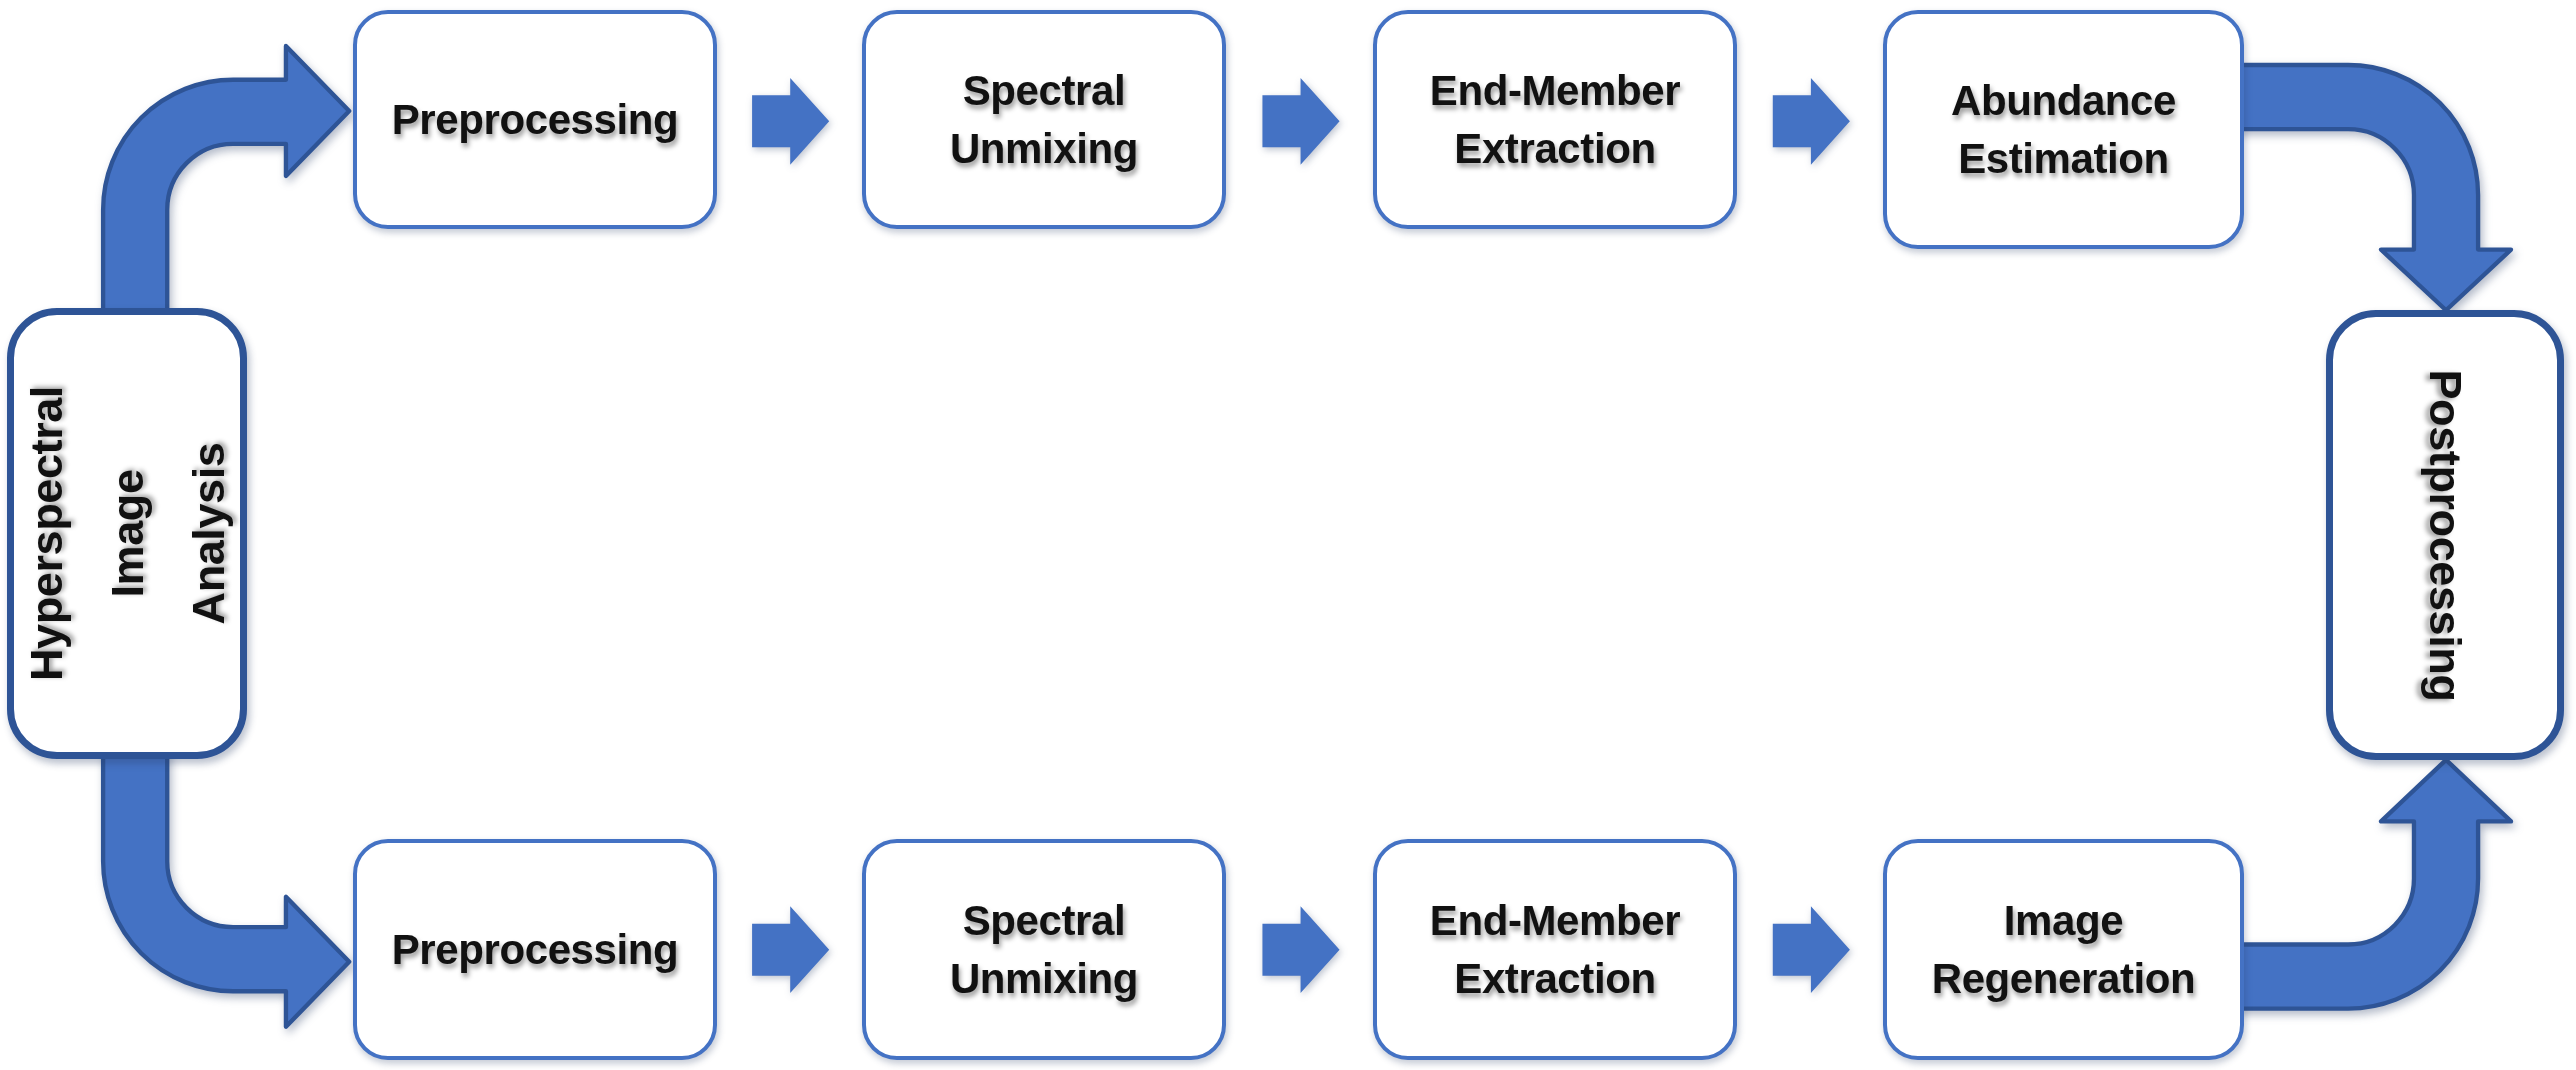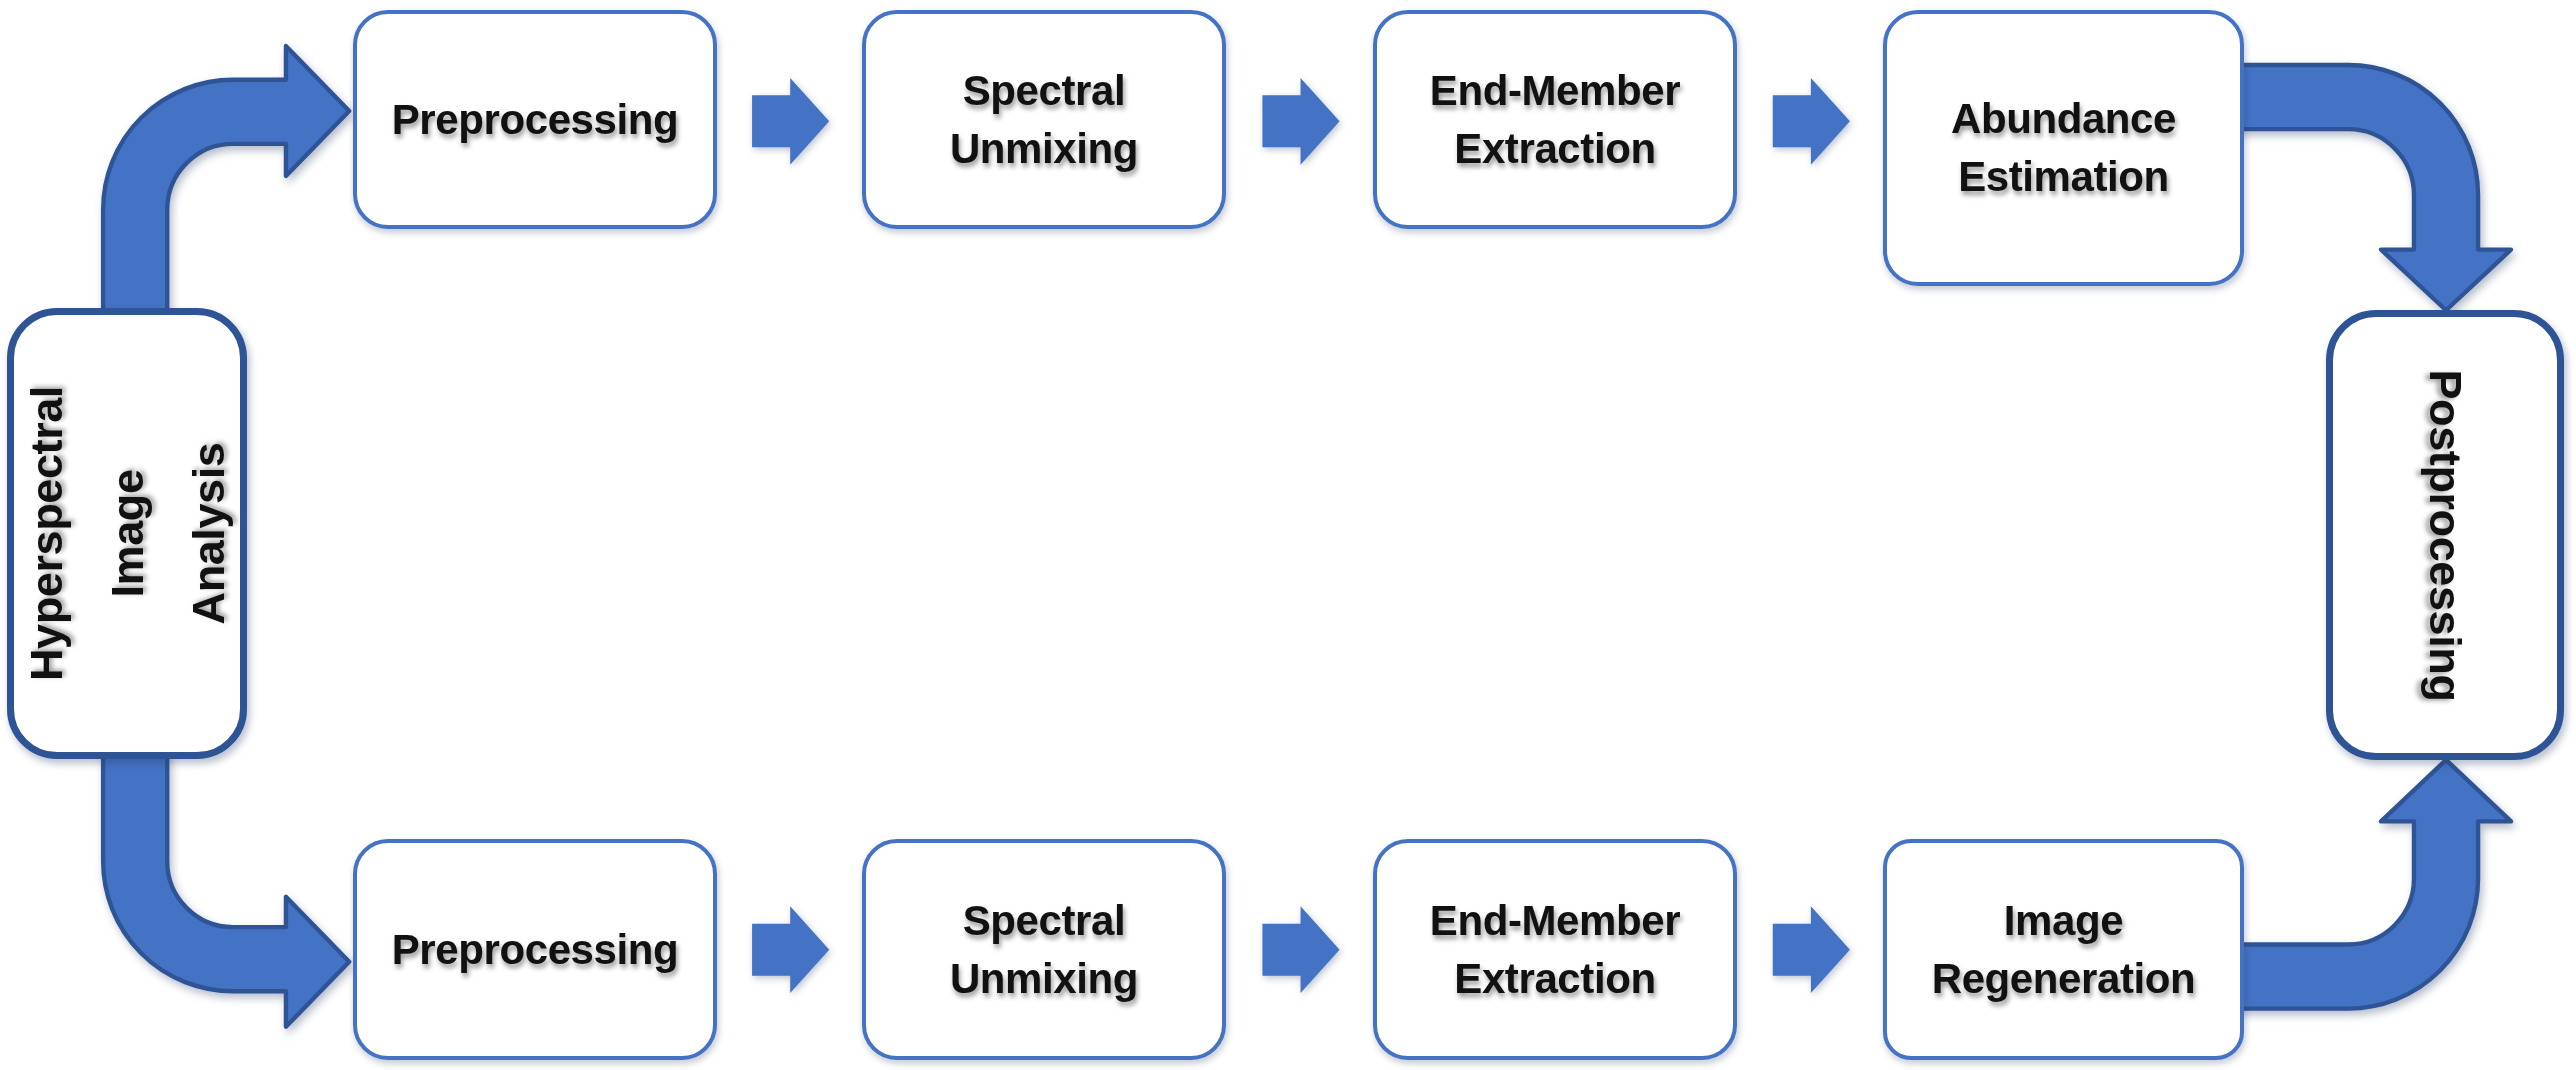--- a/index.html
+++ b/index.html
@@ -91,37 +91,37 @@
     <span class="label">Preprocessing</span>
   </div>
   <div class="box row" style="left:862px;top:10.4px;width:364px;height:219px;">
     <span class="label">Spectral
 Unmixing</span>
   </div>
   <div class="box row" style="left:1373px;top:10.4px;width:364px;height:219px;">
     <span class="label">End-Member
 Extraction</span>
   </div>
-  <div class="box row" style="left:1883px;top:10.4px;width:361px;height:276px;">
+  <div class="box row" style="left:1883px;top:10.4px;width:361px;height:239px;">
     <span class="label">Abundance
 Estimation</span>
   </div>
 
   <div class="box row" style="left:353px;top:839px;width:364px;height:221px;">
     <span class="label">Preprocessing</span>
   </div>
   <div class="box row" style="left:862px;top:839px;width:364px;height:221px;">
     <span class="label">Spectral
 Unmixing</span>
   </div>
   <div class="box row" style="left:1373px;top:839px;width:364px;height:221px;">
     <span class="label">End-Member
 Extraction</span>
   </div>
-  <div class="box row" style="left:1883px;top:839px;width:361px;height:221px;border-radius:28px;">
+  <div class="box row" style="left:1883px;top:839px;width:361px;height:221px;">
     <span class="label">Image
 Regeneration</span>
   </div>
 
   <div class="box side" style="left:2326px;top:310px;width:238px;height:450px;">
     <span class="label rot-cw">Postprocessing</span>
   </div>
 
 </div>
 

